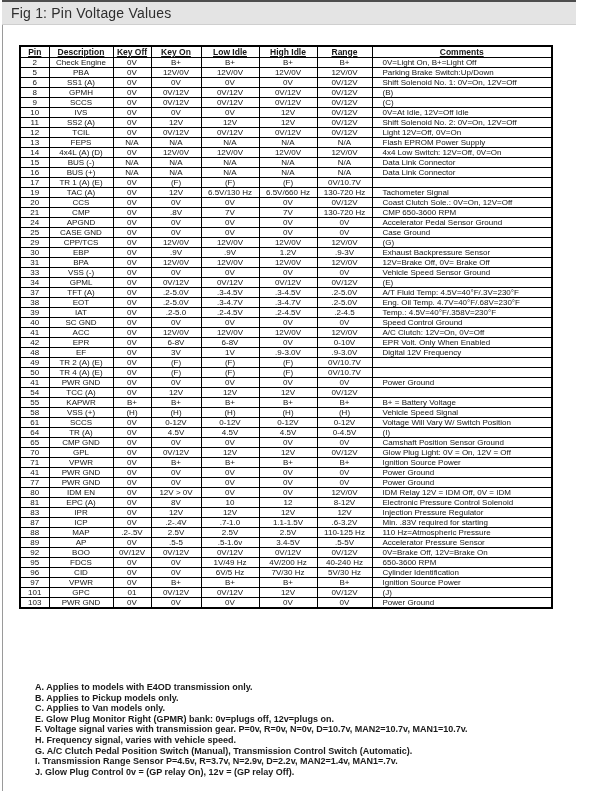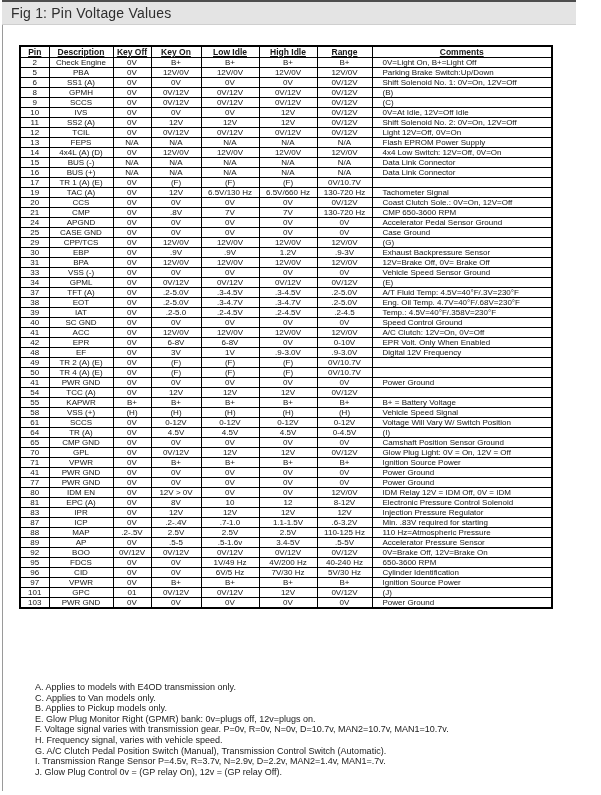--- a/index.html
+++ b/index.html
@@ -41,21 +41,21 @@
   col.c-keyon{width:50px;}
   col.c-lowidle{width:58px;}
   col.c-highidle{width:58px;}
   col.c-range{width:55px;}
   col.c-comments{width:auto;}
   td.col7{text-align:left;padding-left:10px;}
   .footnotes{
     position:absolute;left:35px;top:682px;width:540px;
     font-size:9px;line-height:10.6px;color:#1a1a1a;
   }
-  .footnote-line{white-space:nowrap;}
+  .footnote-line{white-space:nowrap;font-weight:bold;}
 </style>
 </head>
 <body>
 
 <div class="frame-left"></div>
 
 <div class="titlebar">
   <span class="title">Fig 1: Pin Voltage Values</span>
 </div>
 
@@ -633,21 +633,21 @@
           <td class="col5">0V</td>
           <td class="col6">0V</td>
           <td class="col7">Power Ground</td>
         </tr>
       </tbody>
   </table>
 </div>
 
 <div class="footnotes">
     <div class="footnote-line">A. Applies to models with E4OD transmission only.</div>
+    <div class="footnote-line">B. Applies to Pickup models only.</div>
     <div class="footnote-line">C. Applies to Van models only.</div>
-    <div class="footnote-line">B. Applies to Pickup models only.</div>
     <div class="footnote-line">E. Glow Plug Monitor Right (GPMR) bank: 0v=plugs off, 12v=plugs on.</div>
     <div class="footnote-line">F. Voltage signal varies with transmission gear. P=0v, R=0v, N=0v, D=10.7v, MAN2=10.7v, MAN1=10.7v.</div>
     <div class="footnote-line">H. Frequency signal, varies with vehicle speed.</div>
     <div class="footnote-line">G. A/C Clutch Pedal Position Switch (Manual), Transmission Control Switch (Automatic).</div>
     <div class="footnote-line">I. Transmission Range Sensor P=4.5v, R=3.7v, N=2.9v, D=2.2v, MAN2=1.4v, MAN1=.7v.</div>
     <div class="footnote-line">J. Glow Plug Control 0v = (GP relay On), 12v = (GP relay Off).</div>
   </div>
 
 </body></html>

